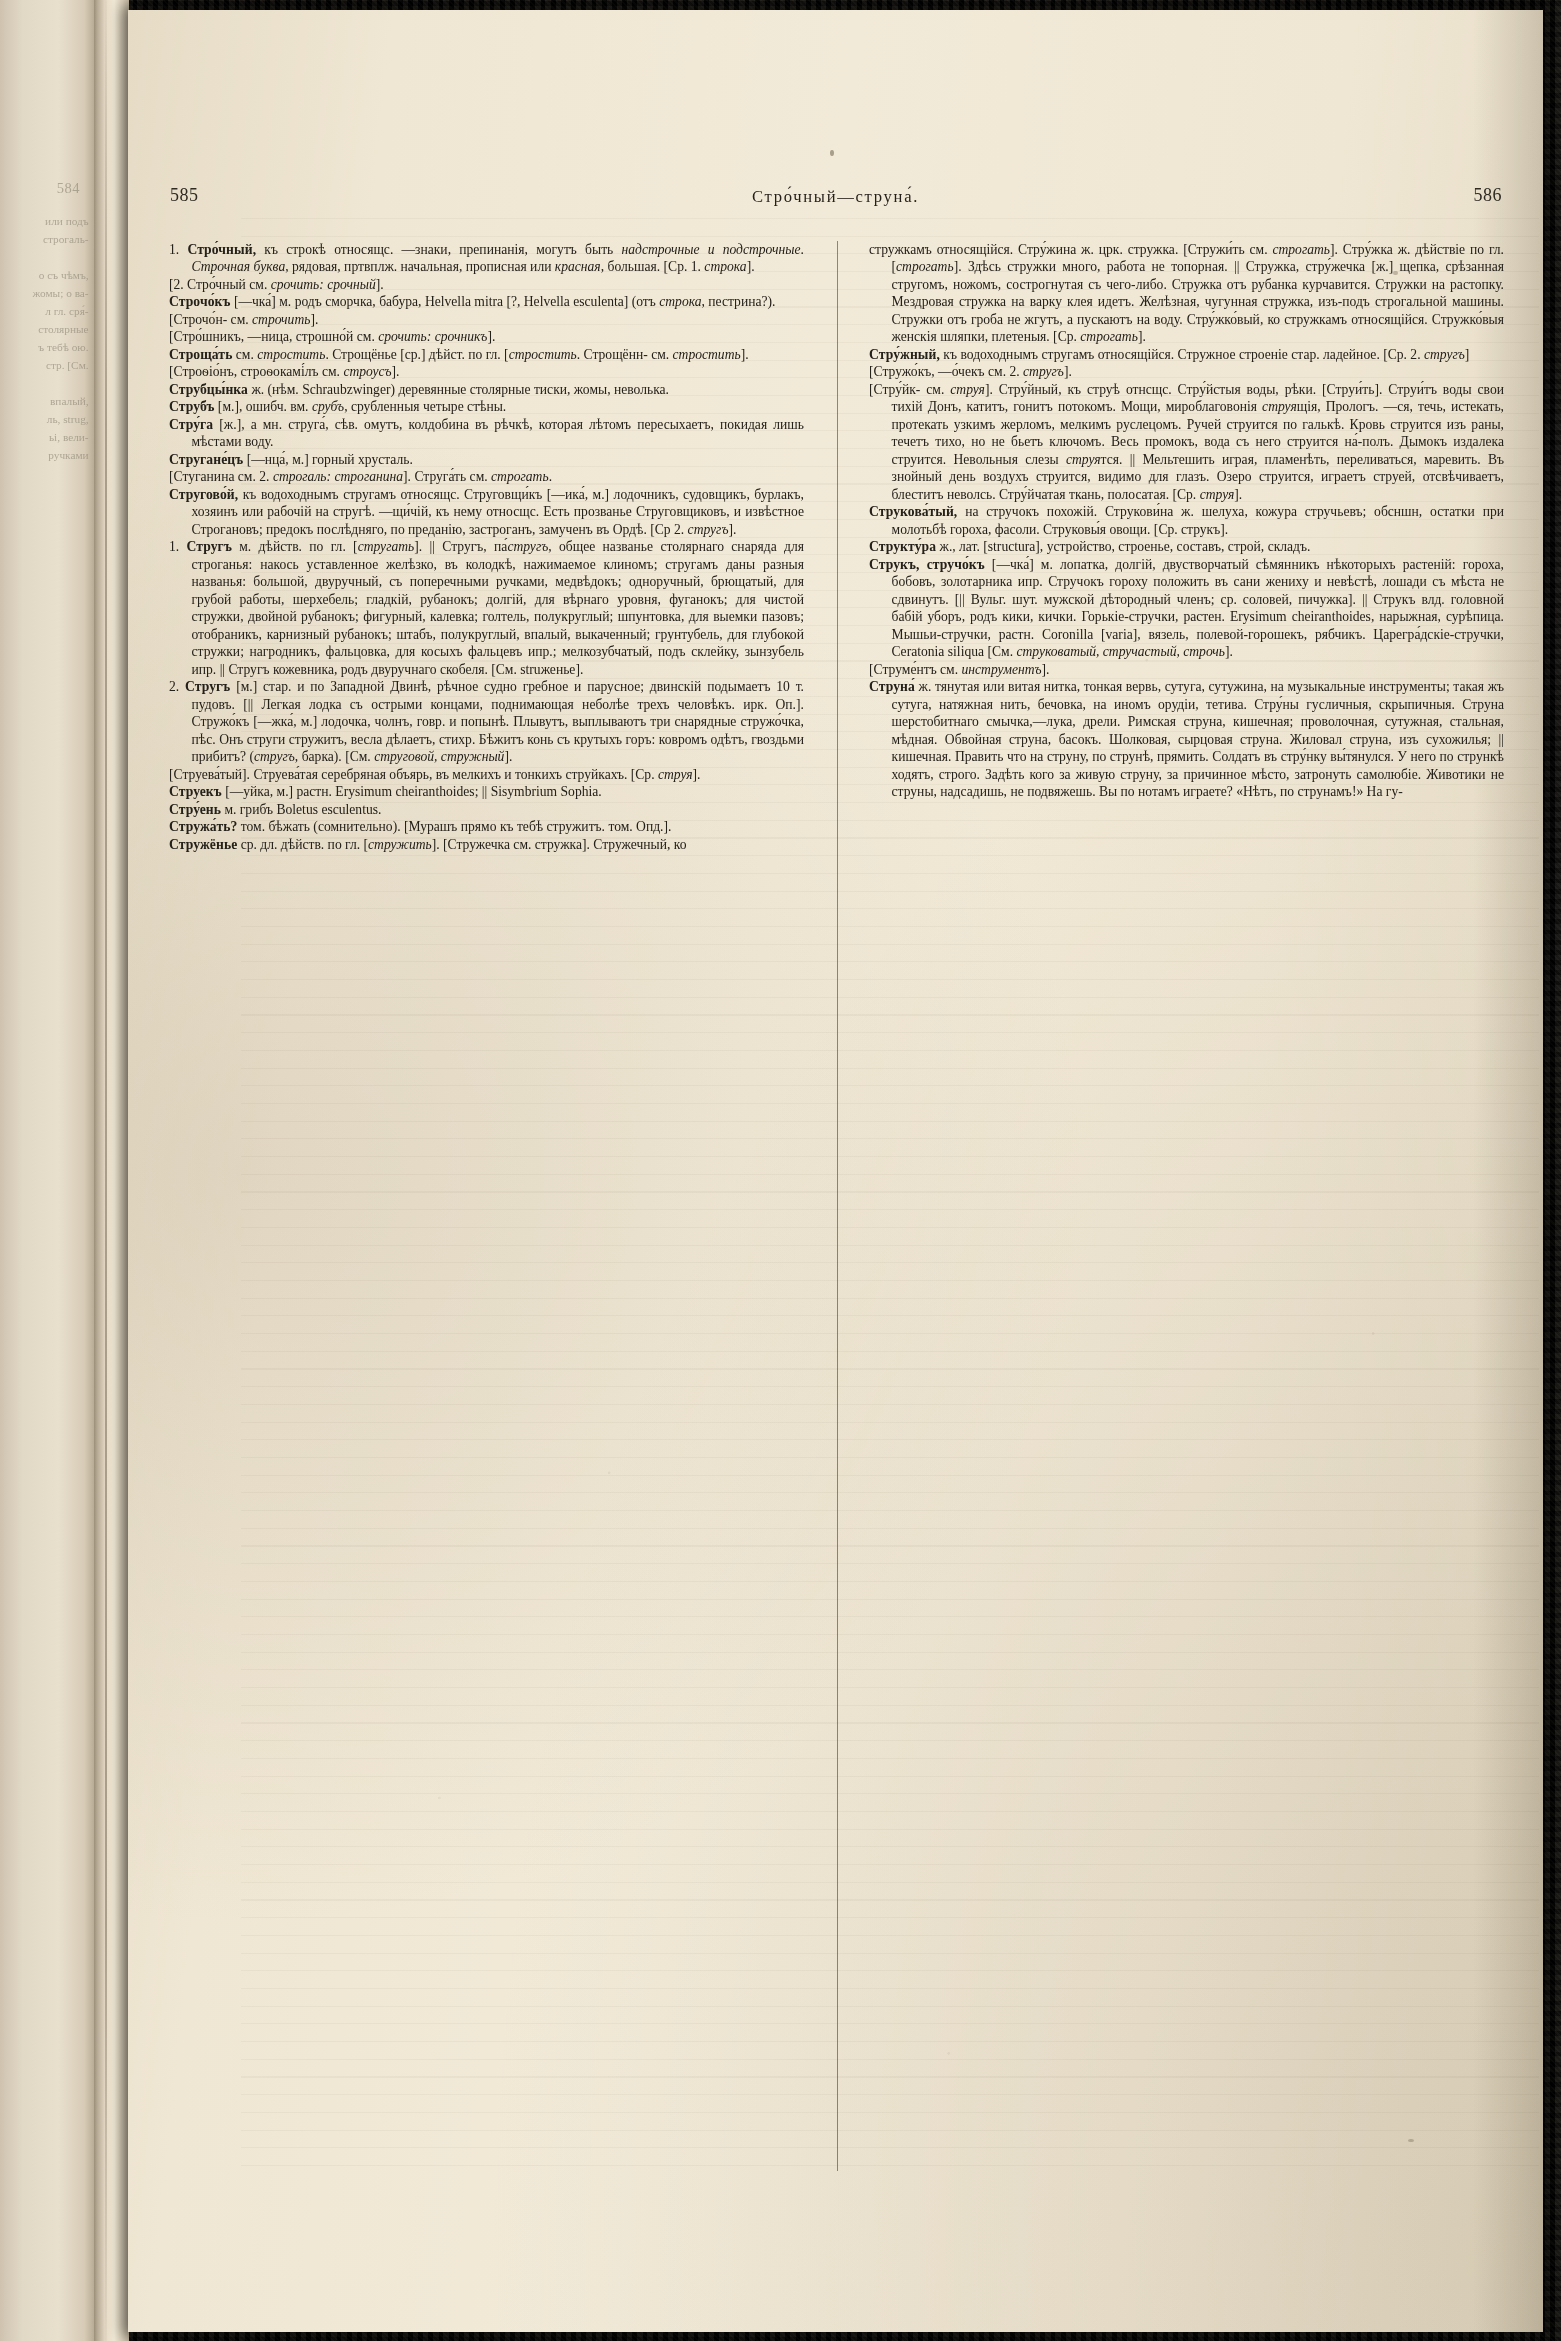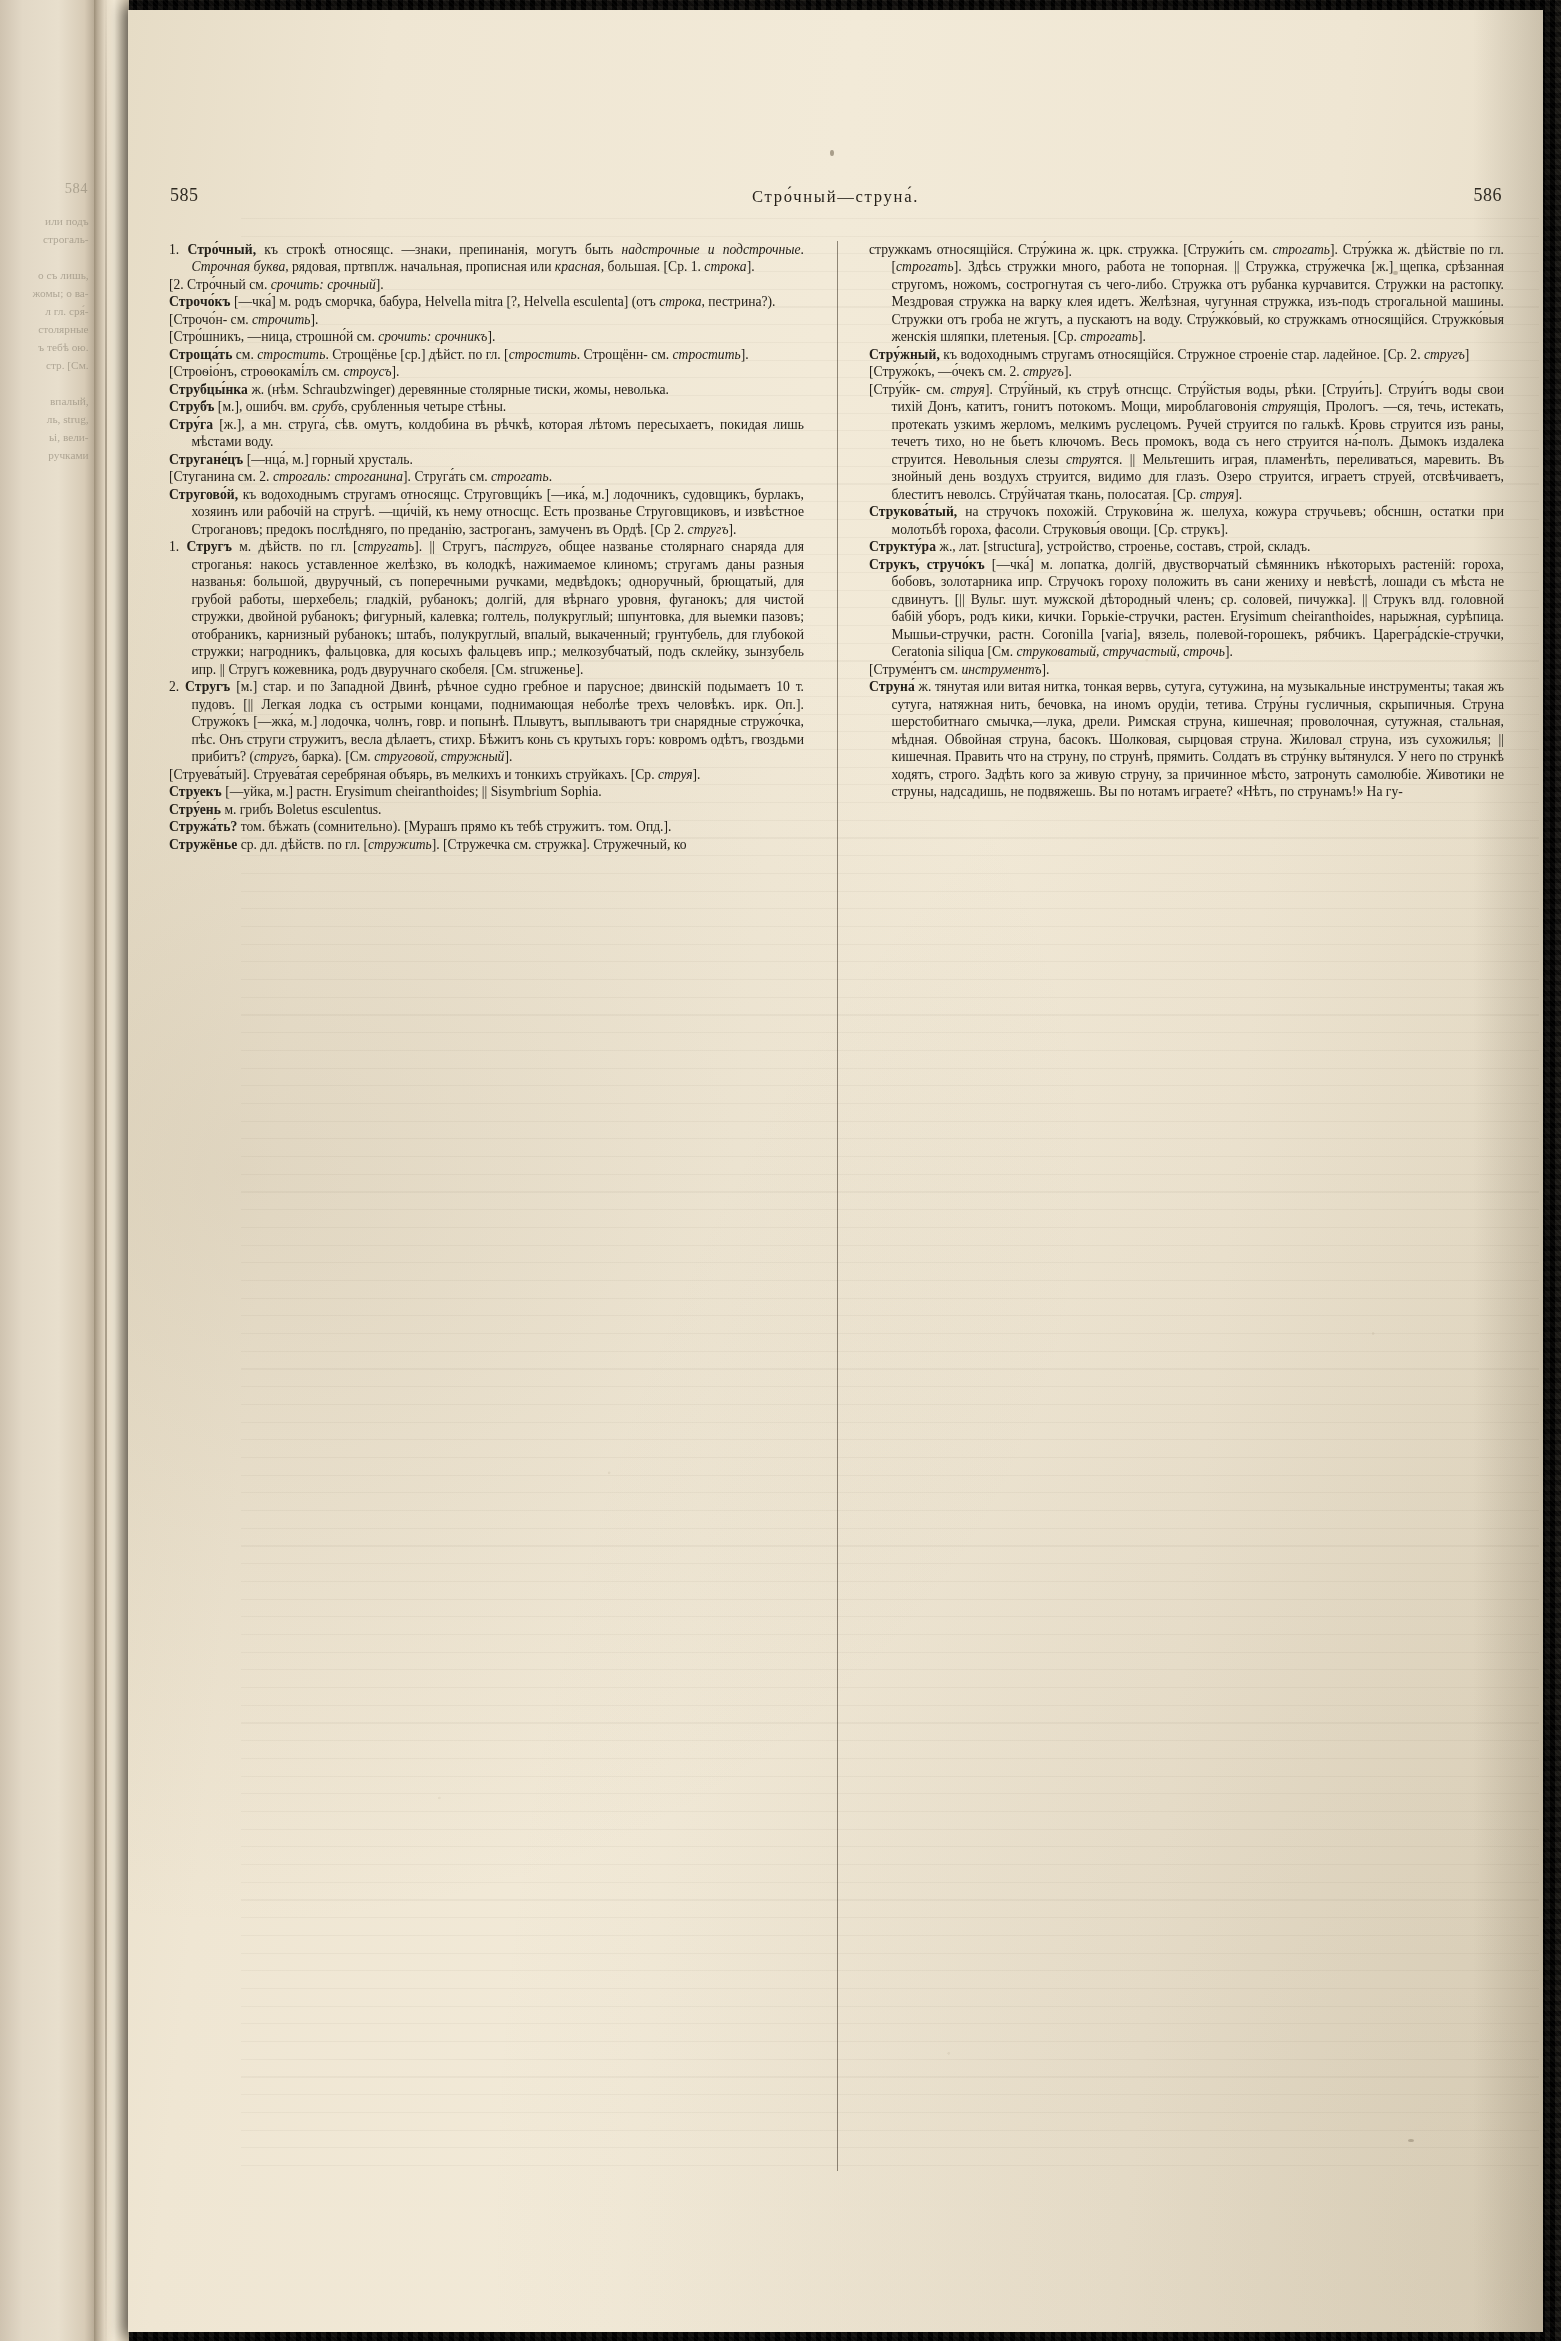--- a/index.html
+++ b/index.html
@@ -29,21 +29,21 @@
     opacity:.8;
   }
 
   
   .prev-page{
     position:absolute;left:0;top:0;width:94px;height:2342px;
     background:linear-gradient(90deg,#cfc3b0 0%, #e2d8c6 24%, #e8dfcd 62%, #d7cbb6 90%, #b9ac97 100%);
     overflow:hidden;
   }
   .prev-folio{
-    position:absolute;right:6px;top:180px;
+    position:absolute;right:14px;top:180px;
     font-size:14.5px;color:#8d8573;letter-spacing:0.5px;opacity:.62;
   }
   .prev-col{
     position:absolute;right:5.4px;top:212px;width:90px;
     font-size:11.3px;line-height:18px;color:#8a8272;
     text-align:right;opacity:.60;white-space:nowrap;
     overflow:hidden;
   }
   .prev-col div{overflow:hidden;text-overflow:clip;}
 
@@ -137,21 +137,21 @@
 <div id="scan">
 
   <div class="bg-texture"></div>
 
   <div class="prev-page">
     <div class="prev-folio">584</div>
     <div class="prev-col">
         <div>или подъ</div>
         <div>строгаль-</div>
         <div>&nbsp;</div>
-        <div>о съ лишь,</div>
+        <div>о съ чѣмъ,</div>
         <div>жомы; о ва-</div>
         <div>л гл. сря́-</div>
         <div>столярные</div>
         <div>ъ тебѣ ою.</div>
         <div>стр. [См.</div>
         <div>&nbsp;</div>
         <div>впалый,</div>
         <div>ль, strug,</div>
         <div>ьі, вели-</div>
         <div>ручками</div>

